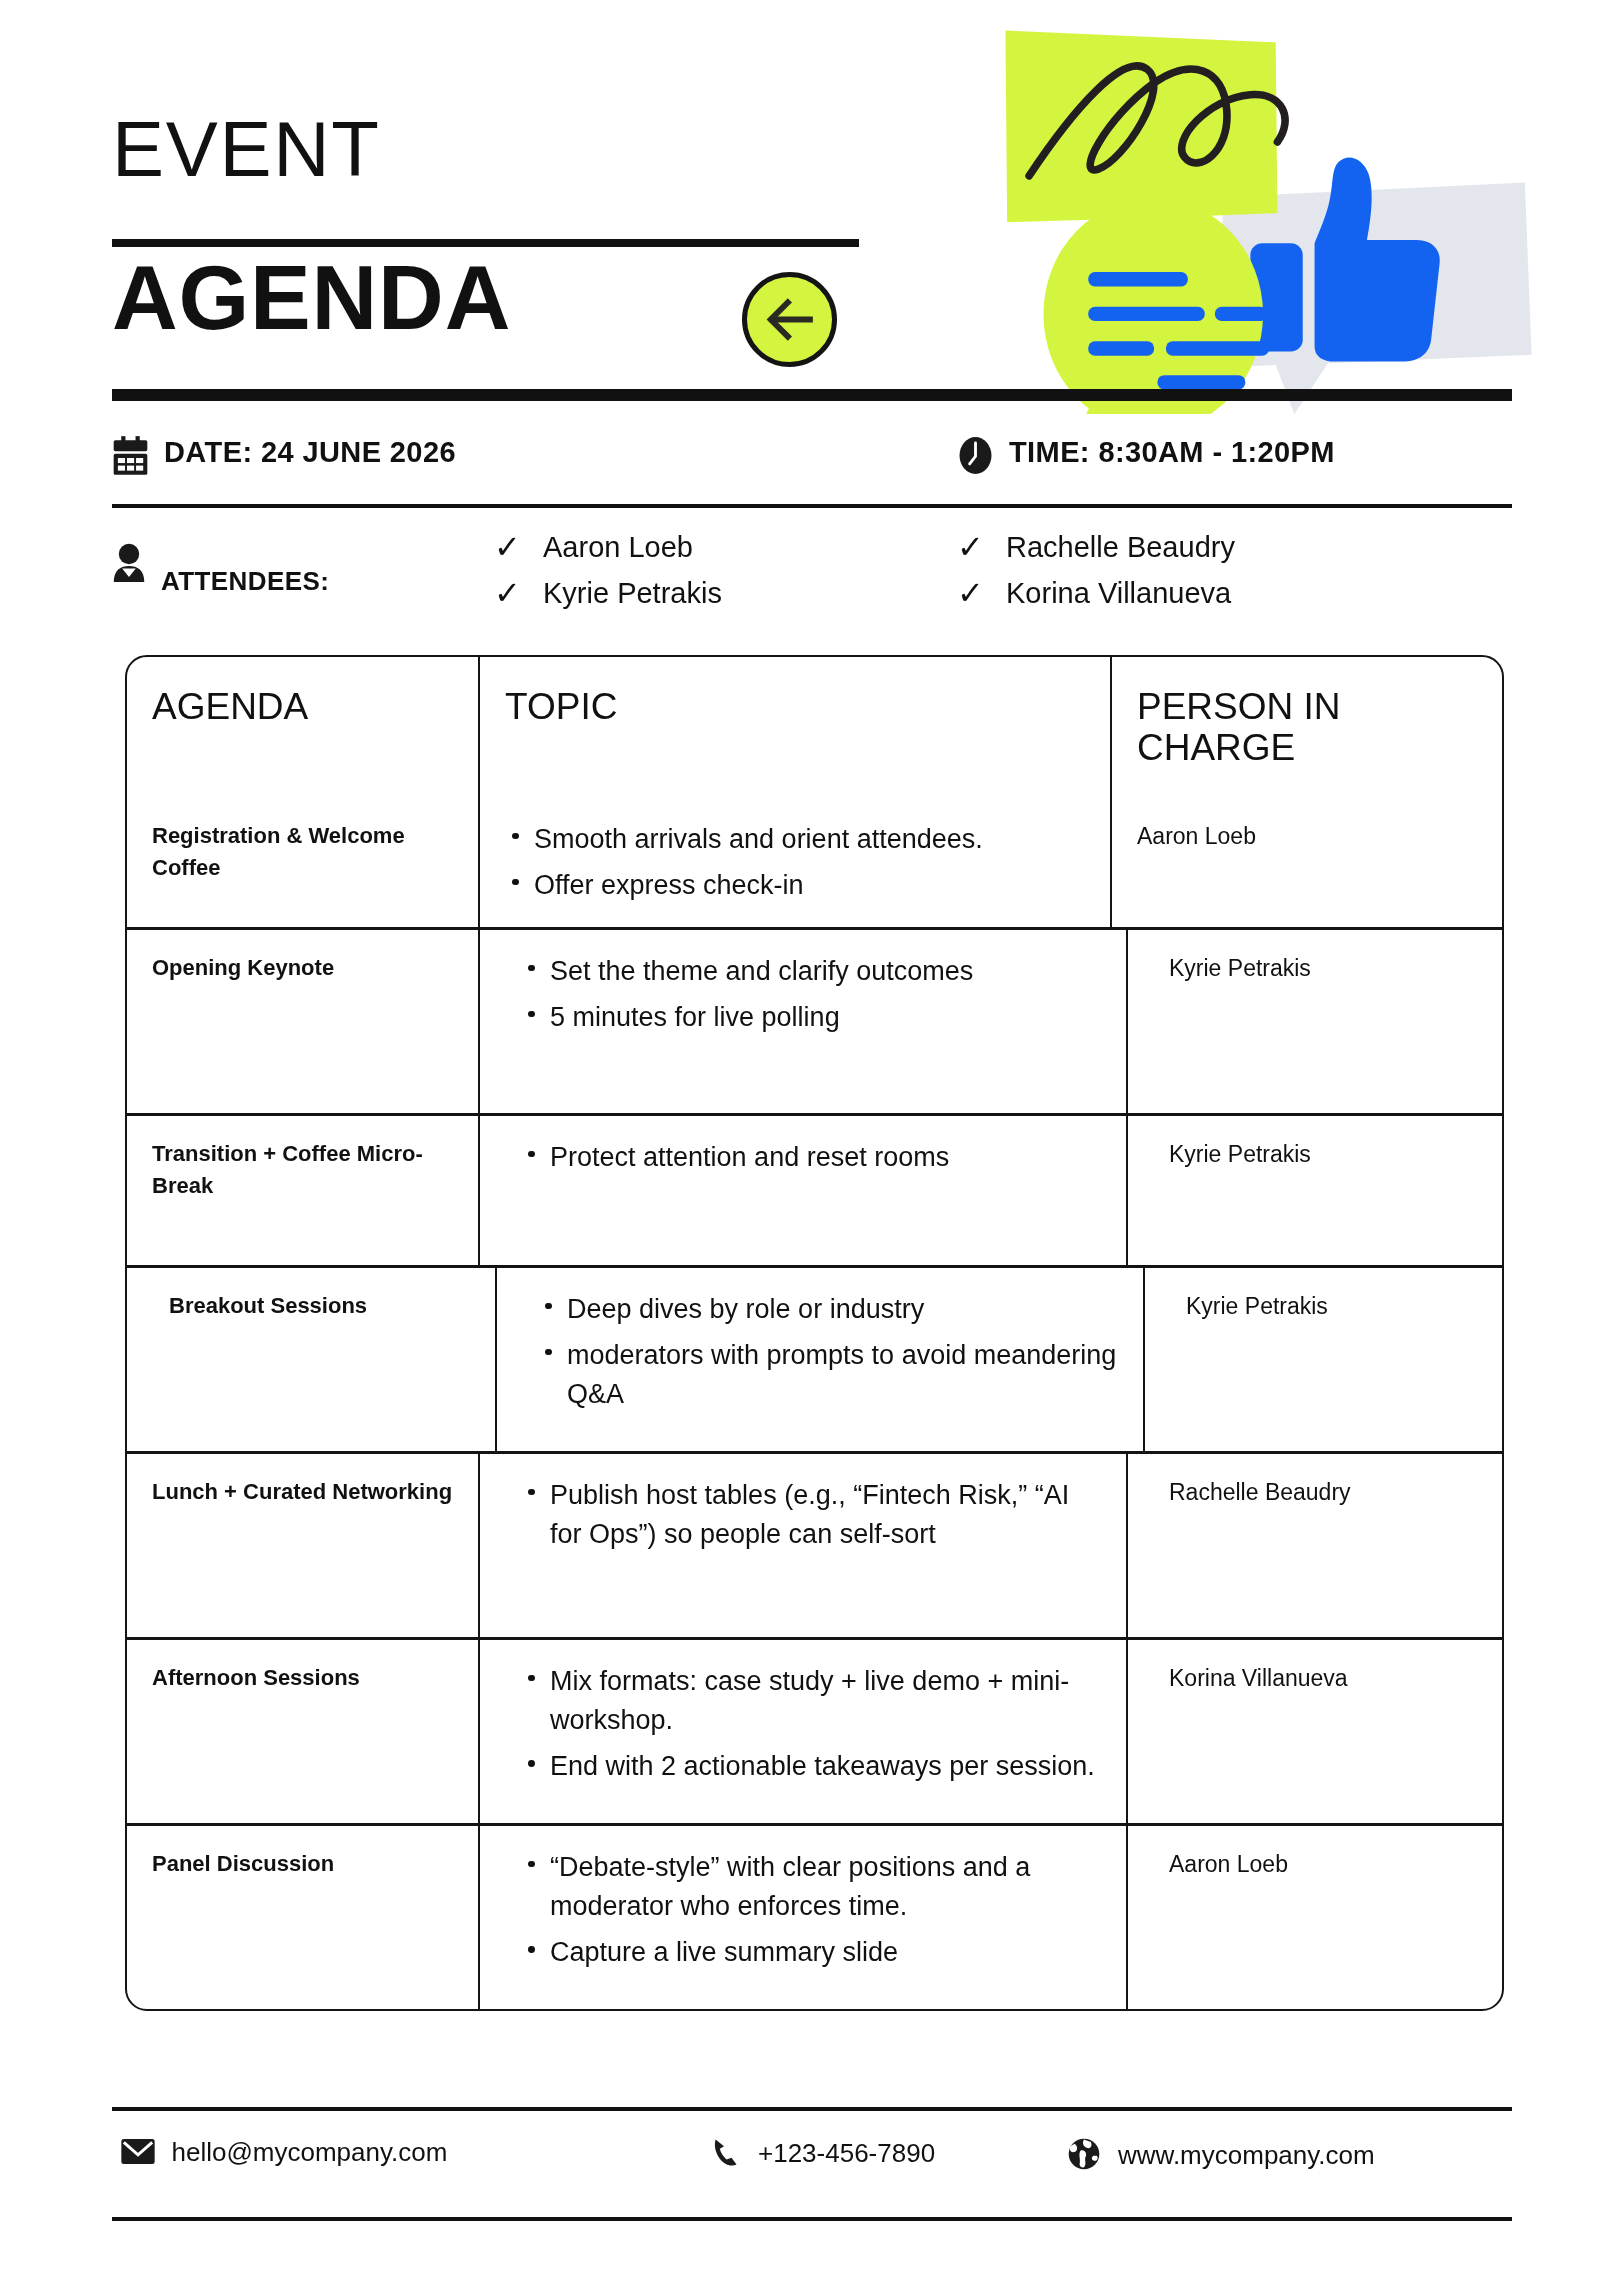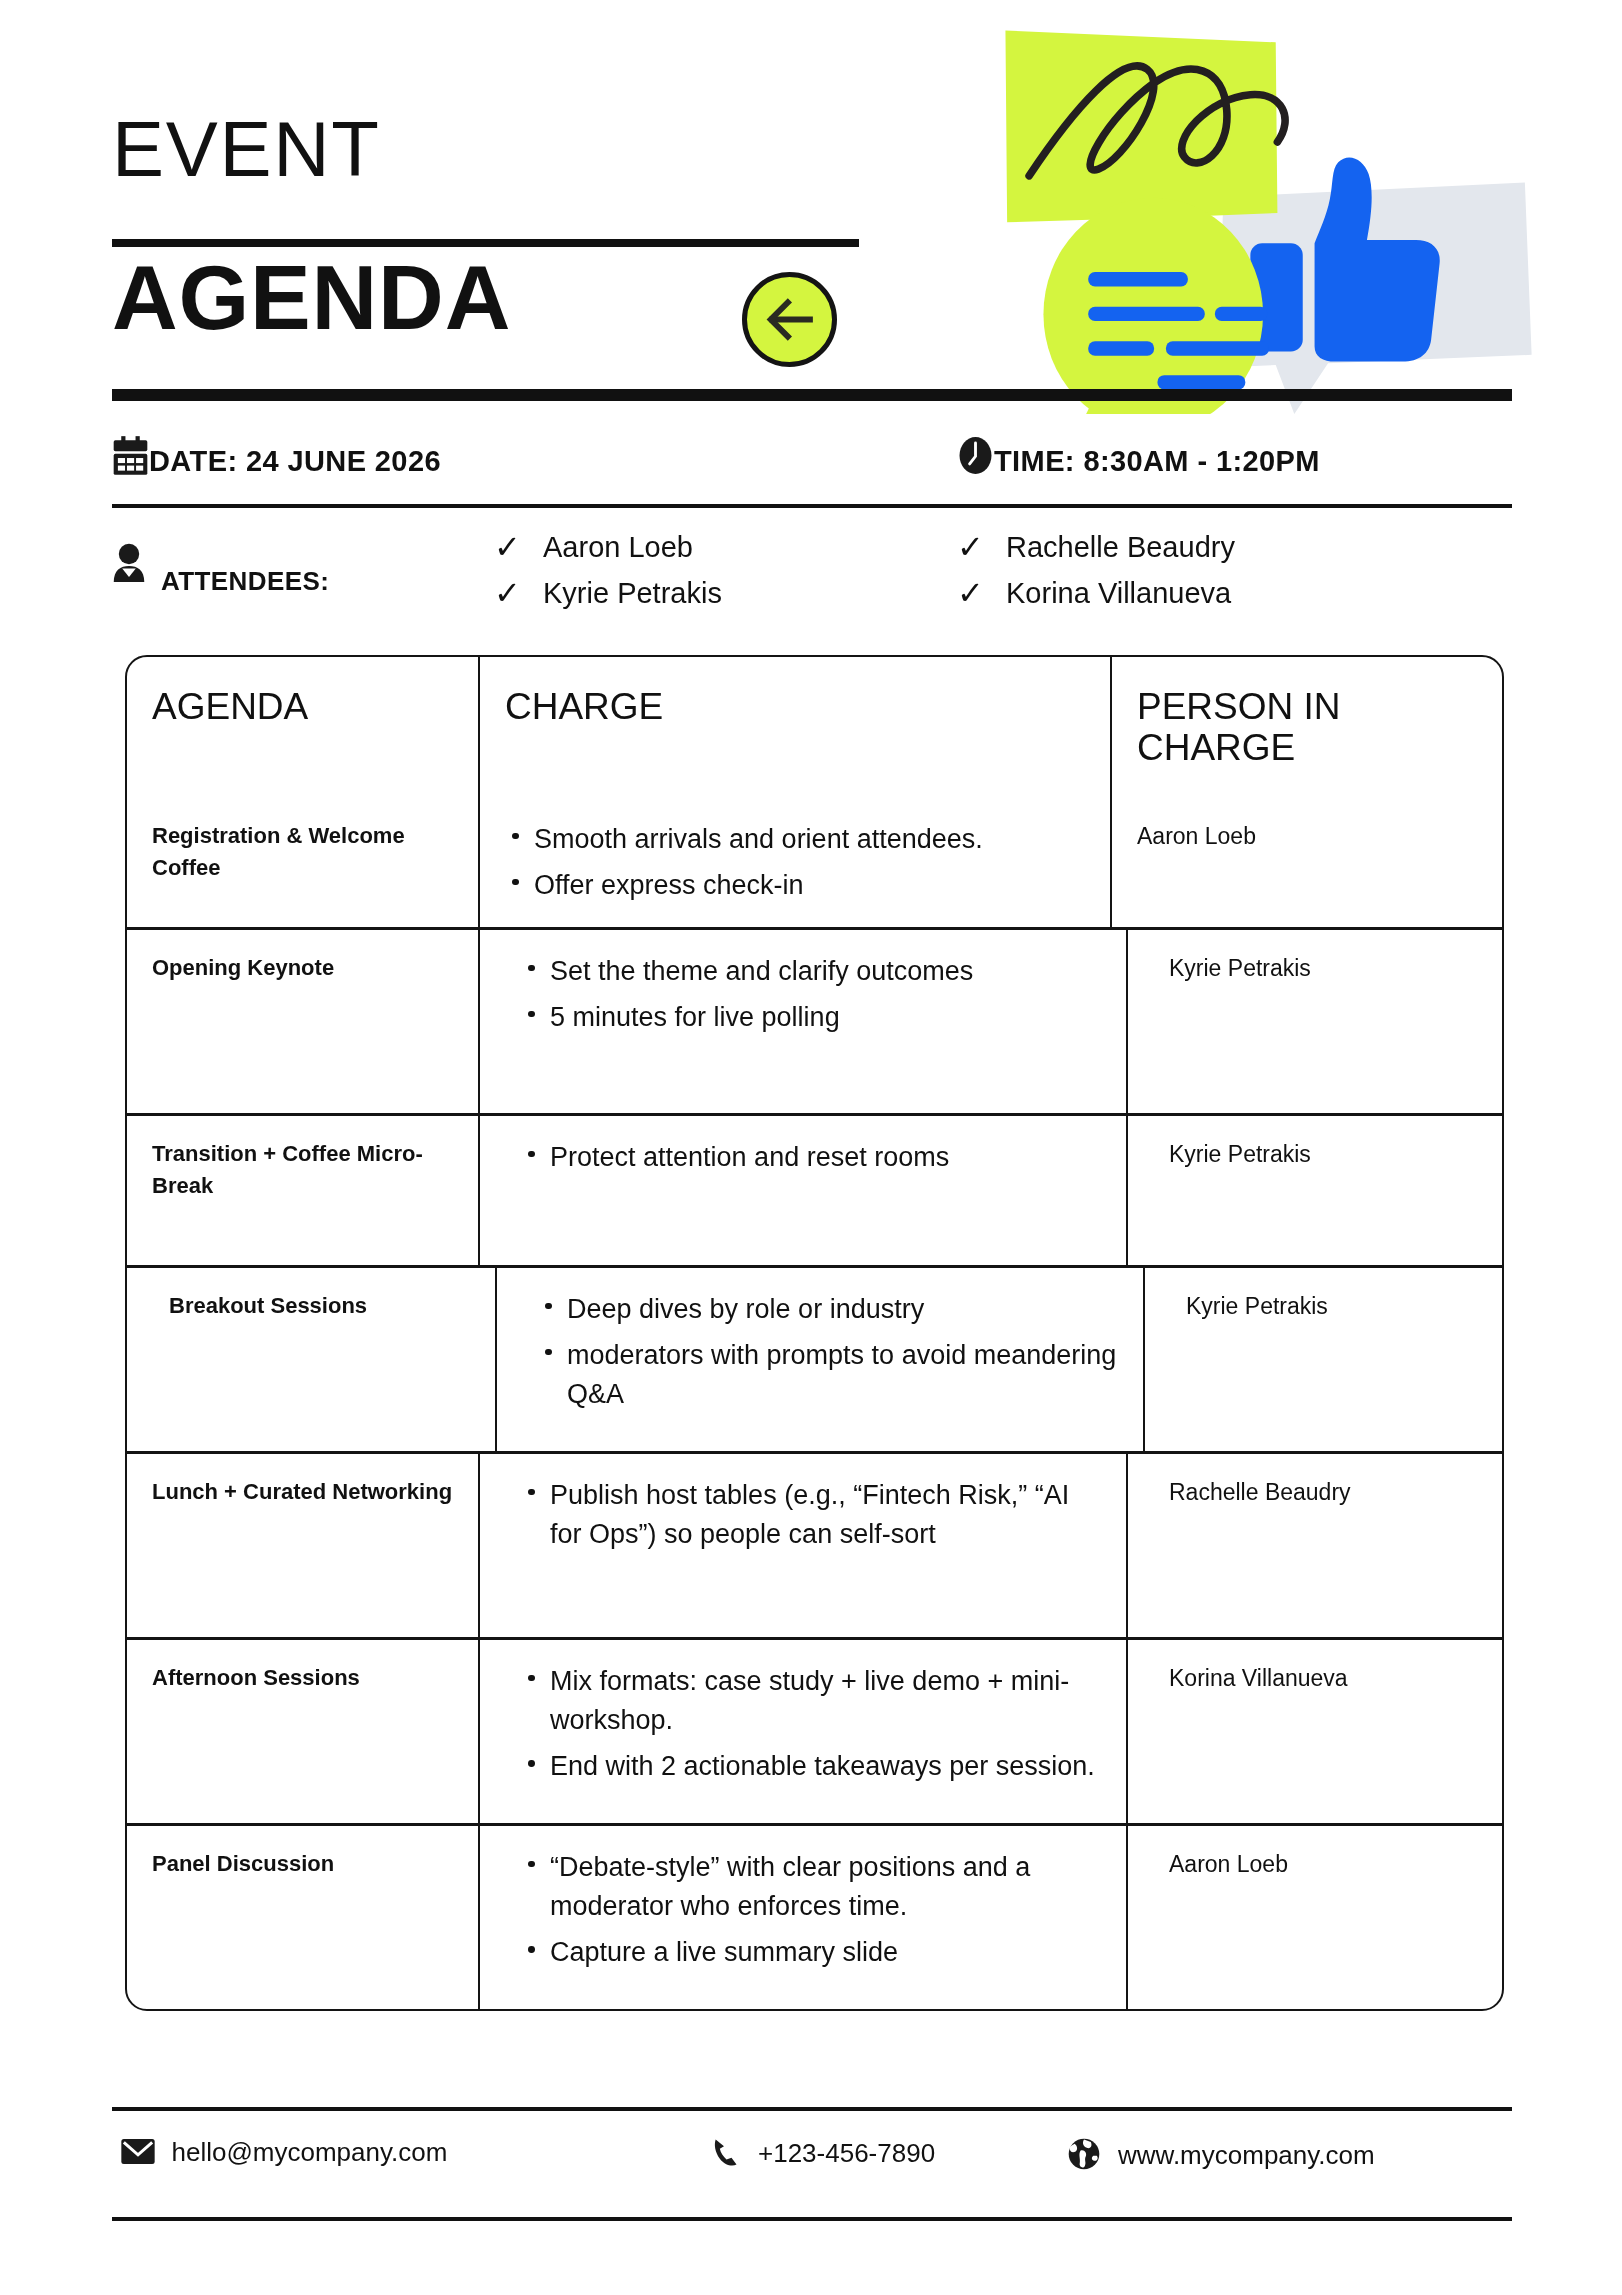--- a/index.html
+++ b/index.html
@@ -42,21 +42,21 @@
     position:absolute; left:112px; top:389px;
     width:1400px; height:12px; background:#111111;
   }
 
   
   .art { position:absolute; left:997px; top:17px; width:625px; height:397px; }
   .art svg { display:block; }
 
   
   .meta-row { position:absolute; left:112px; top:436px; width:1400px; height:59px; }
-  .meta-item { position:absolute; display:flex; align-items:flex-end; }
+  .meta-item { position:absolute; display:flex; align-items:flex-start; gap:15px; }
   .meta-item.date { left:0px; top:0px; }
   .meta-item.time { left:845px; top:0px; }
   .meta-label {
     font-size:29px; font-weight:bold; letter-spacing:0.4px;
     white-space:nowrap; color:#111111;
   }
 
   .rule-thin-meta {
     position:absolute; left:112px; top:504px;
     width:1400px; height:4.2px; background:#111111;
@@ -251,21 +251,21 @@
     </div>
   </div>
 
   <div class="table-wrap">
 
     <div class="trow head-row">
       <div class="tcell c-agenda">
         <div class="th-text">AGENDA</div>
       </div>
       <div class="tcell c-topic">
-        <div class="th-text">CHARGE</div>
+        <div class="th-text">TOPIC</div>
       </div>
       <div class="tcell c-person">
         <div class="th-text">PERSON IN CHARGE</div>
       </div>
     </div>
 
     <div id="table-body">
         <div class="trow" style="min-height: 93px;">
           <div class="tcell c-agenda">
             <div class="agenda-text">Registration &amp; Welcome Coffee</div>

